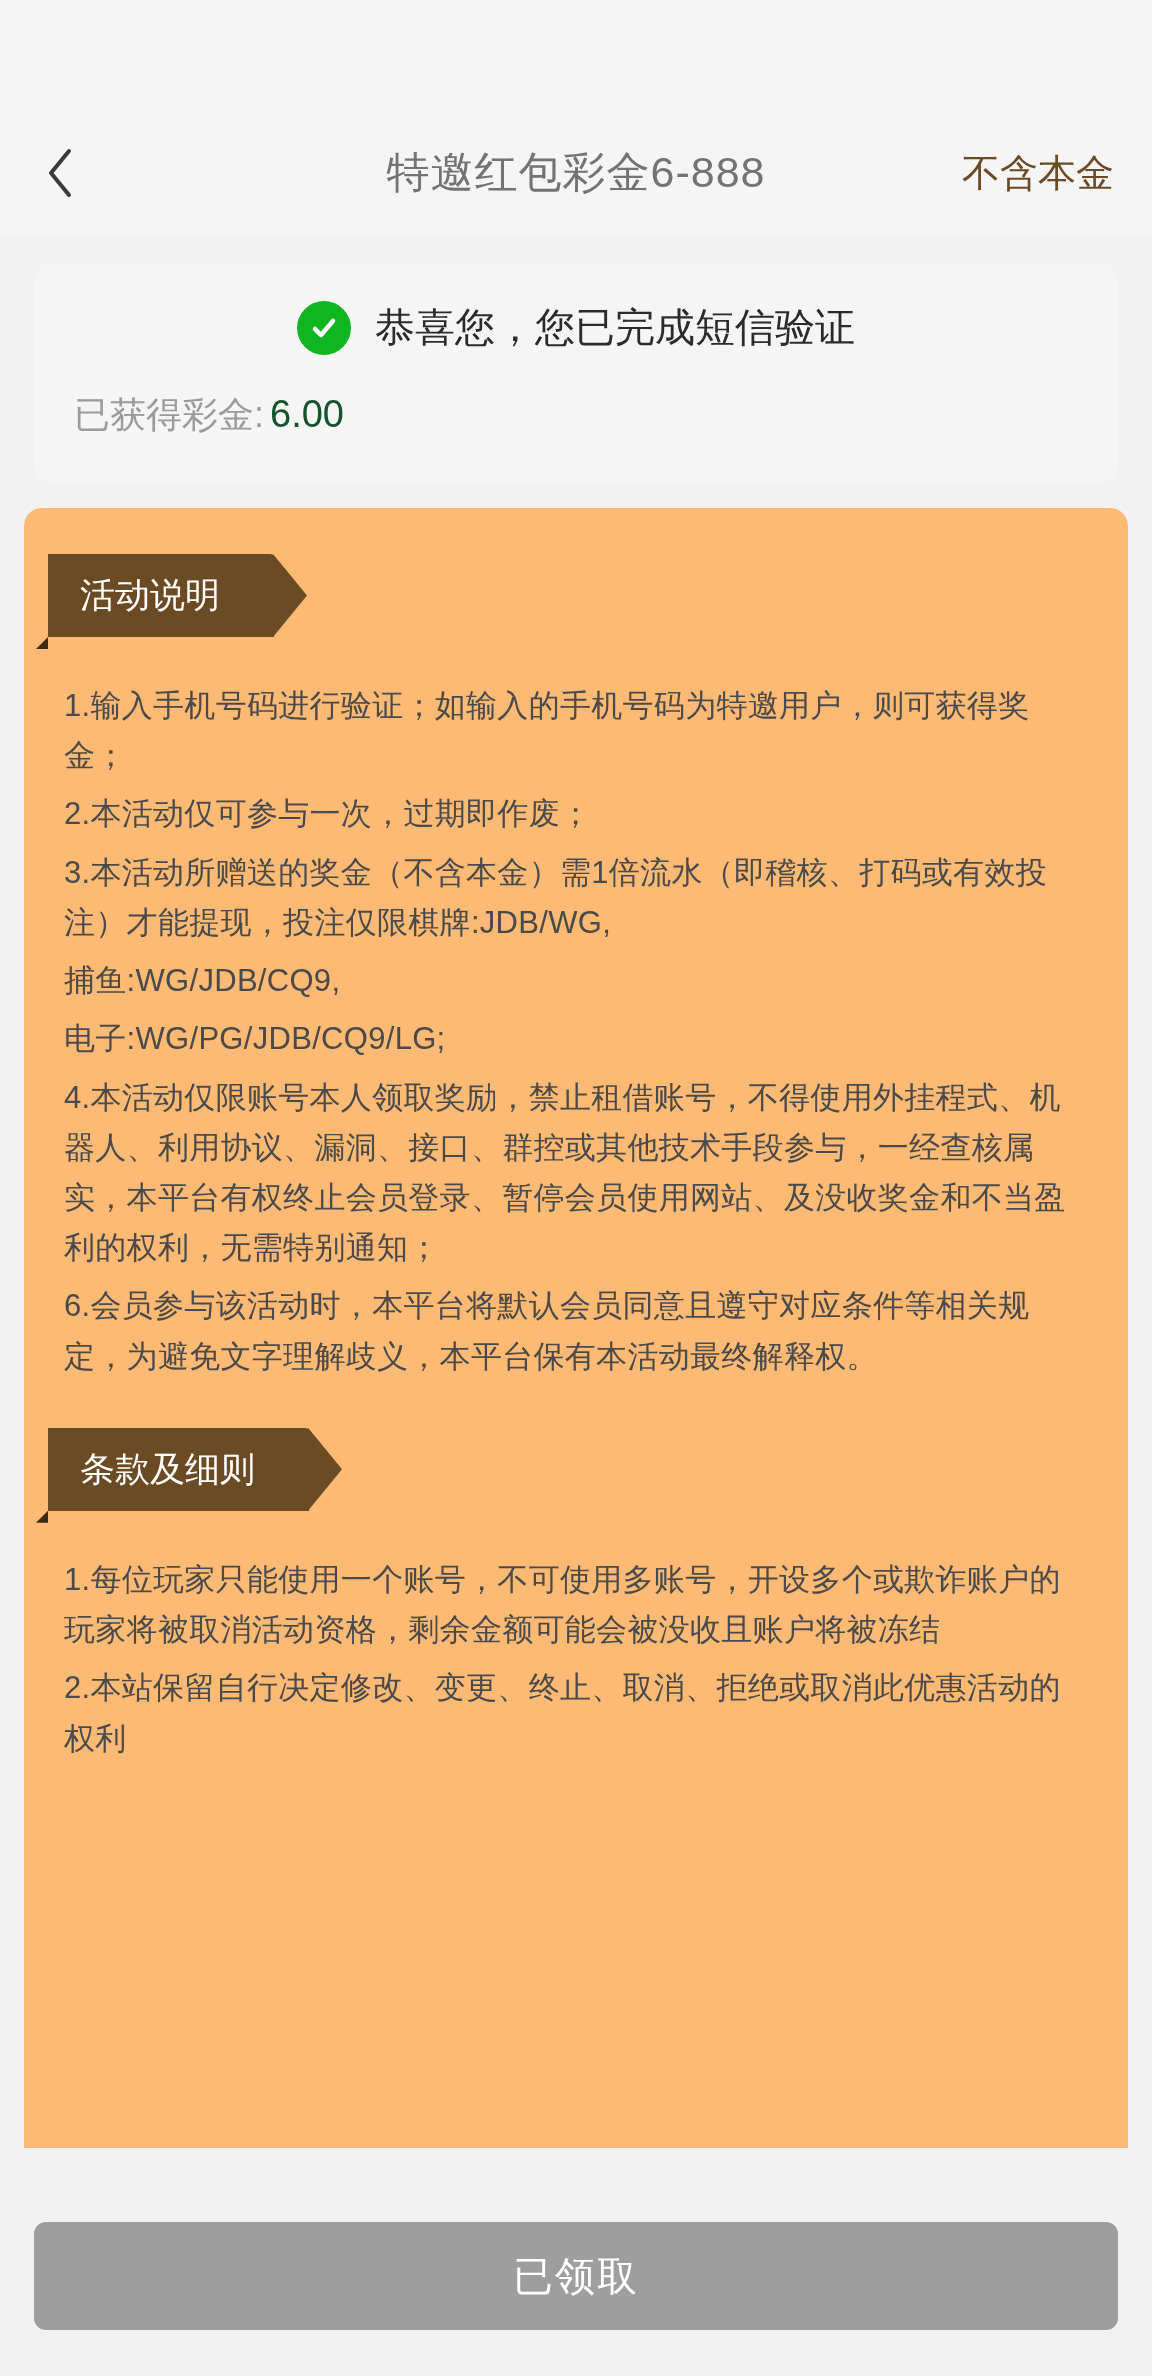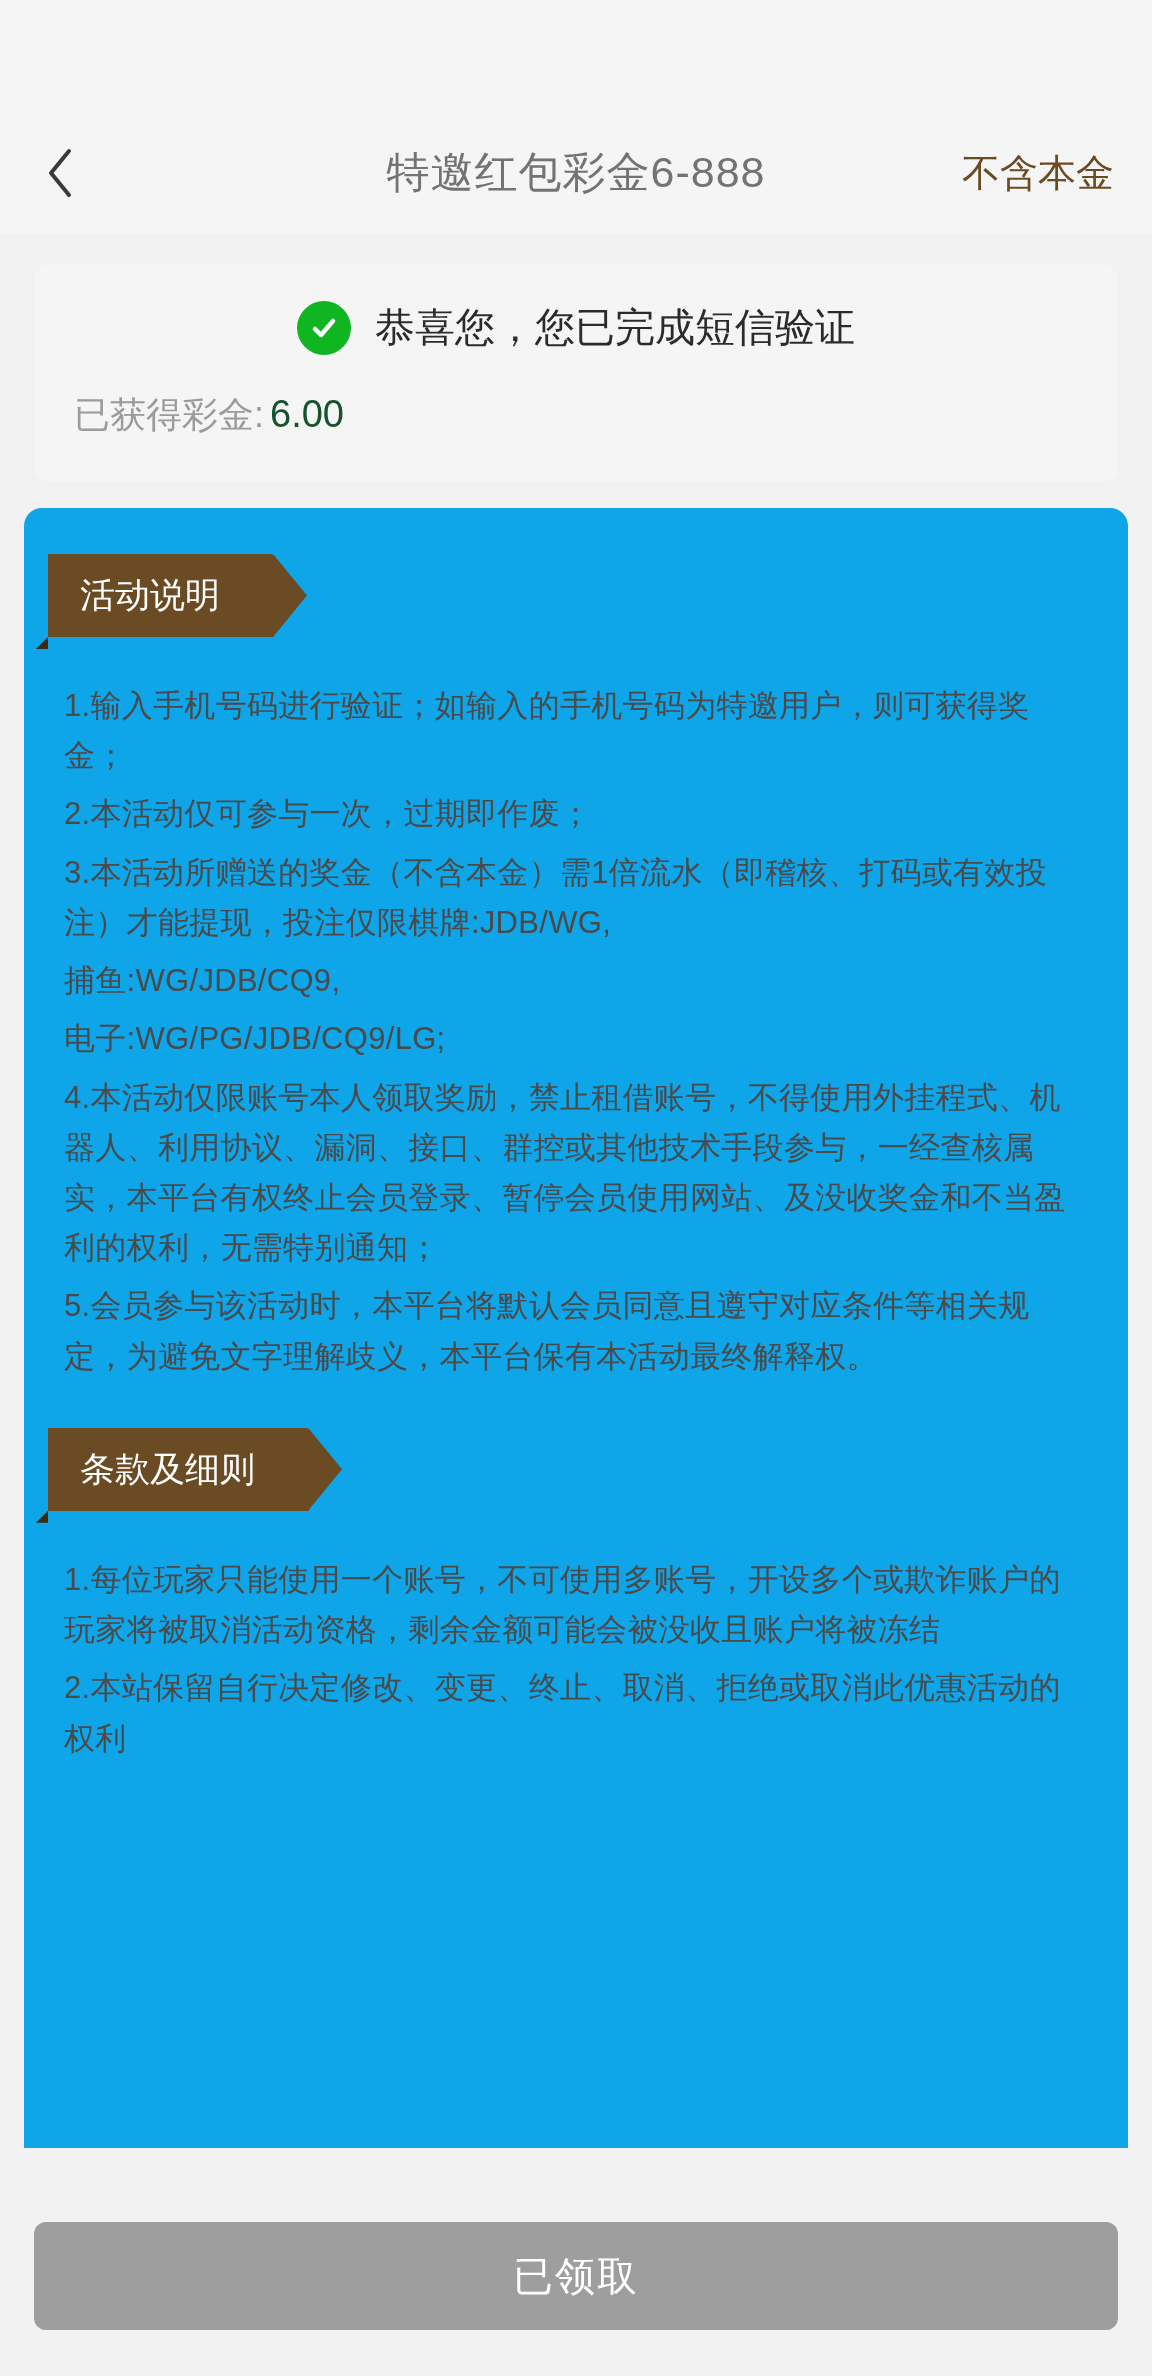--- a/index.html
+++ b/index.html
@@ -109,21 +109,21 @@
   }
   .amount-value {
     color: #14532d;
     font-size: 38px;
   }
 
   
   .content {
     flex: 1 1 auto;
     margin: 26px 24px 0 24px;
-    background: #0ea5e9;
+    background: #fdba74;
     border-radius: 18px 18px 0 0;
     overflow: hidden;
     position: relative;
   }
   .scroll-area {
     padding: 0 0 30px 0;
   }
 
   .ribbon {
     display: inline-block;
@@ -229,21 +229,21 @@
 
       <div class="ribbon-wrap">
         <div class="ribbon">活动说明</div>
       </div>
       <p class="para first">1.输入手机号码进行验证；如输入的手机号码为特邀用户，则可获得奖金；</p>
       <p class="para">2.本活动仅可参与一次，过期即作废；</p>
       <p class="para">3.本活动所赠送的奖金（不含本金）需1倍流水（即稽核、打码或有效投注）才能提现，投注仅限棋牌:JDB/WG,</p>
       <p class="para">捕鱼:WG/JDB/CQ9,</p>
       <p class="para">电子:WG/PG/JDB/CQ9/LG;</p>
       <p class="para">4.本活动仅限账号本人领取奖励，禁止租借账号，不得使用外挂程式、机器人、利用协议、漏洞、接口、群控或其他技术手段参与，一经查核属实，本平台有权终止会员登录、暂停会员使用网站、及没收奖金和不当盈利的权利，无需特别通知；</p>
-      <p class="para">5.会员参与该活动时，本平台将默认会员同意且遵守对应条件等相关规定，为避免文字理解歧义，本平台保有本活动最终解释权。</p>
+      <p class="para">6.会员参与该活动时，本平台将默认会员同意且遵守对应条件等相关规定，为避免文字理解歧义，本平台保有本活动最终解释权。</p>
 
       <div class="ribbon-wrap">
         <div class="ribbon">条款及细则</div>
       </div>
       <p class="para first">1.每位玩家只能使用一个账号，不可使用多账号，开设多个或欺诈账户的玩家将被取消活动资格，剩余金额可能会被没收且账户将被冻结</p>
       <p class="para">2.本站保留自行决定修改、变更、终止、取消、拒绝或取消此优惠活动的权利</p>
 
     </div>
   </div>
 

